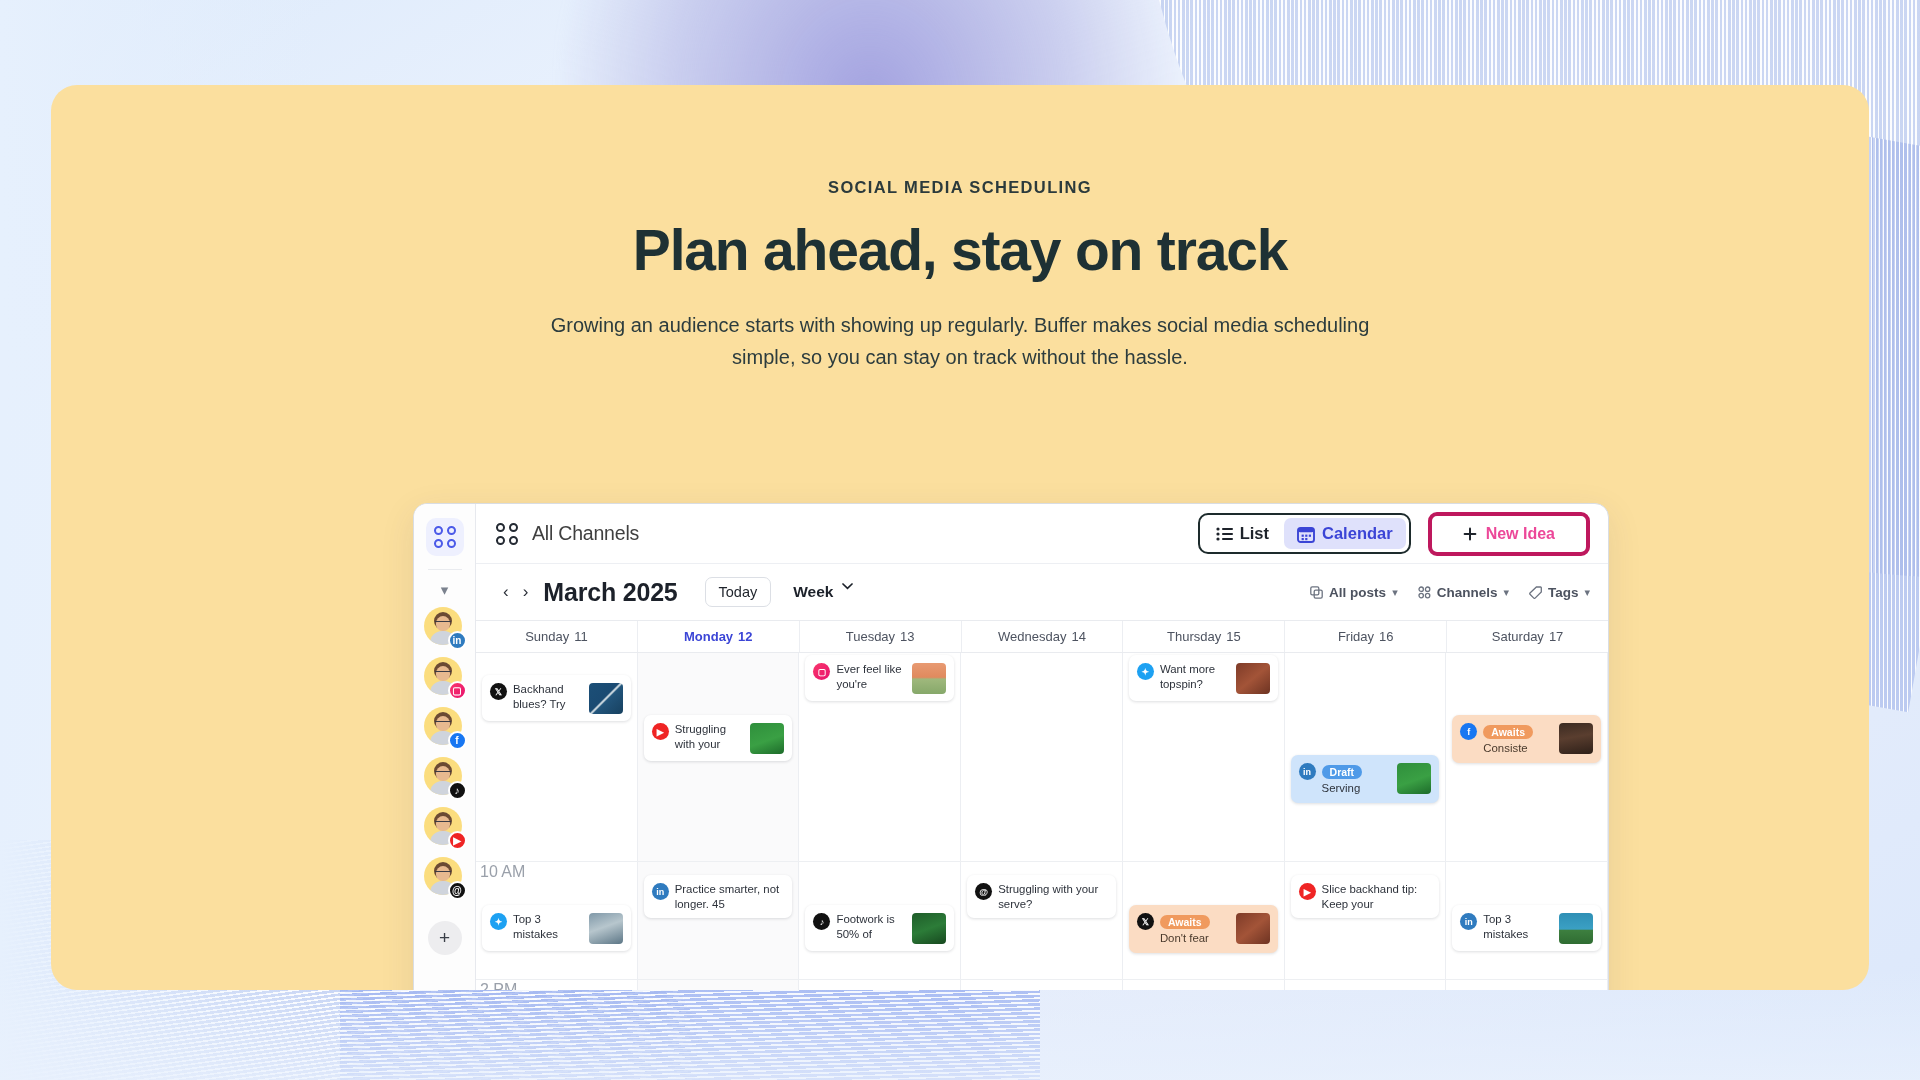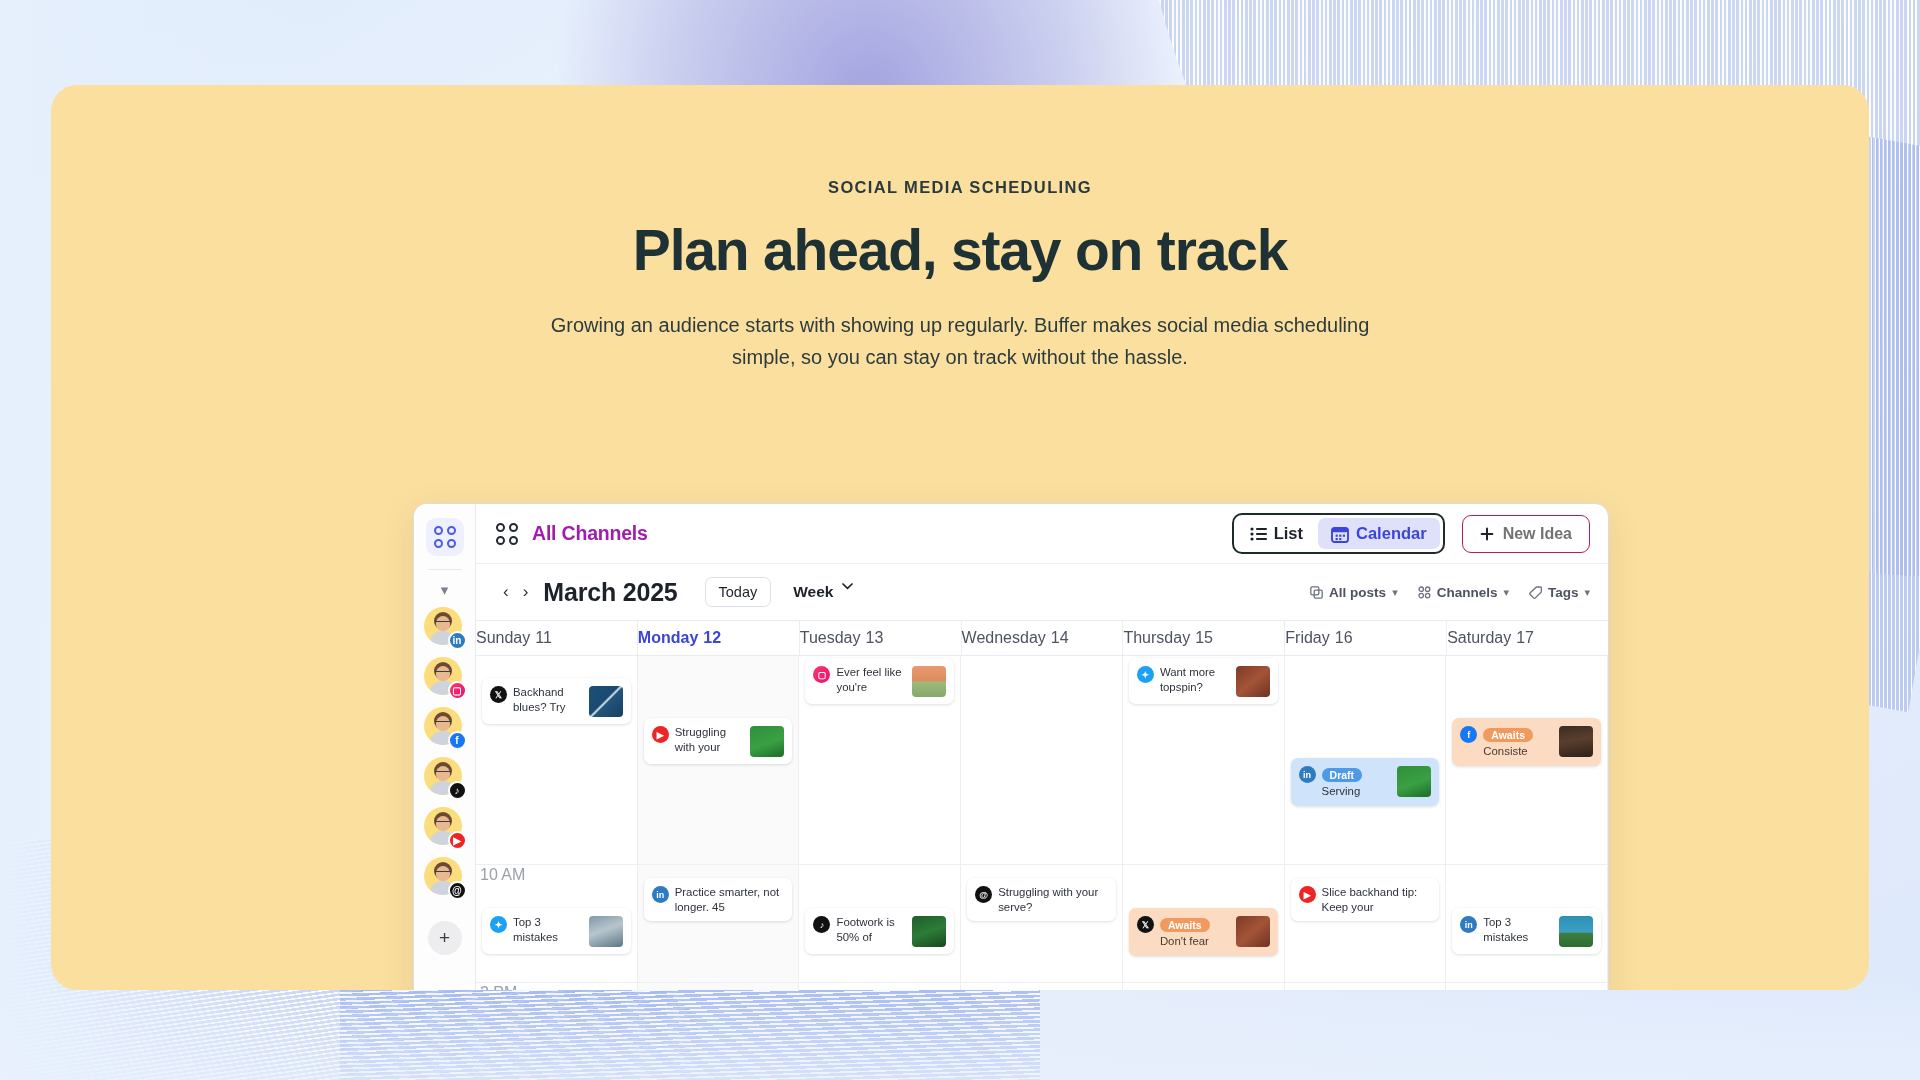--- a/index.html
+++ b/index.html
@@ -116,51 +116,51 @@
     display:flex; align-items:center; justify-content:center; color:#3a3f48; font-size: 19px;
   }
 
   
   .main { flex: 1; display: flex; flex-direction: column; min-width: 0; }
   .topbar {
     height: 60px; flex: 0 0 60px; display: flex; align-items: center;
     padding: 0 18px 0 20px; border-bottom: 1px solid #edeff3;
   }
   .title-wrap { display: flex; align-items: center; gap: 14px; }
-  .app-title { font-size: 19.5px; font-weight: 700; color: #a21caf; letter-spacing: -.2px; }
+  .app-title { font-size: 19.5px; font-weight: 400; color: #404040; letter-spacing: -.2px; }
   .topbar-right { margin-left: auto; display: flex; align-items: center; gap: 17px; }
   .seg {
     display: flex; background: #fff; border: 2px solid #1d2b2c; border-radius: 10px;
     padding: 3px; gap: 2px;
   }
   .seg-btn {
     display: flex; align-items: center; gap: 7px; padding: 6px 13px; border-radius: 7px;
     font-size: 16.5px; font-weight: 700; color: #1e232b;
   }
   .seg-btn.active { background: #dfe1fb; color: #3b45d6; }
   .new-idea {
-    display: flex; align-items: center; gap: 9px; padding: 9px 17px;
-    border: 1px solid #be185d; border-radius: 9px; font-size: 16px; font-weight: 700; color: #737373;
+    display: flex; align-items: center; gap: 9px; padding: 9px 31px;
+    border: 4px solid #be185d; border-radius: 9px; font-size: 16px; font-weight: 700; color: #ec4899;
     background: #fff;
   }
 
   .subbar { height: 56px; flex: 0 0 56px; display: flex; align-items: center; padding: 0 18px 0 20px; }
   .nav-ar { color: #2a2f38; font-size: 17px; padding: 2px 7px; }
   .month { font-size: 25px; font-weight: 700; color: #1c212a; margin: 0 14px 0 8px; letter-spacing: -.2px; }
   .today-btn { border: 1px solid #dcdfe5; border-radius: 7px; padding: 6px 13px; font-size: 14.5px; color: #1e232b; background: #fff; margin-left: 13px; }
   .week-sel { display: flex; align-items: flex-start; gap: 9px; margin-left: 22px; font-size: 15.5px; font-weight: 700; color: #1c212a; }
   .filters { margin-left: auto; display: flex; align-items: center; gap: 20px; }
   .filter { display: flex; align-items: center; gap: 6px; font-size: 13.5px; font-weight: 700; color: #4d5360; }
   .filter .cv { font-size: 11px; color: #6c7380; font-weight: 400; }
 
   
   .cal { flex: 1; display: flex; flex-direction: column; min-height: 0; }
   .cal-head { display: flex; border-top: 1px solid #e9ebef; border-bottom: 1px solid #e9ebef; background:#fff; }
   .cal-head .dh {
-    flex: 1; text-align: left; padding: 8px 0; font-size: 16px; color: #4d5360;
+    flex: 1; text-align: center; padding: 8px 0; font-size: 13px; color: #4d5360;
     border-right: 1px solid #eceef2;
   }
   .cal-head .dh:last-child { border-right: none; }
   .cal-head .dh.today { color: #3b45d6; font-weight: 700; }
   .cal-head .dh .dnum { margin-left: 5px; }
 
   .cal-body { position: relative; flex: 1; display: flex; min-height: 0; }
   .daycol { flex: 1; position: relative; border-right: 1px solid #eceef2; min-width: 0; }
   .daycol:last-child { border-right: none; }
   .daycol.shade { background: #fafafb; }

